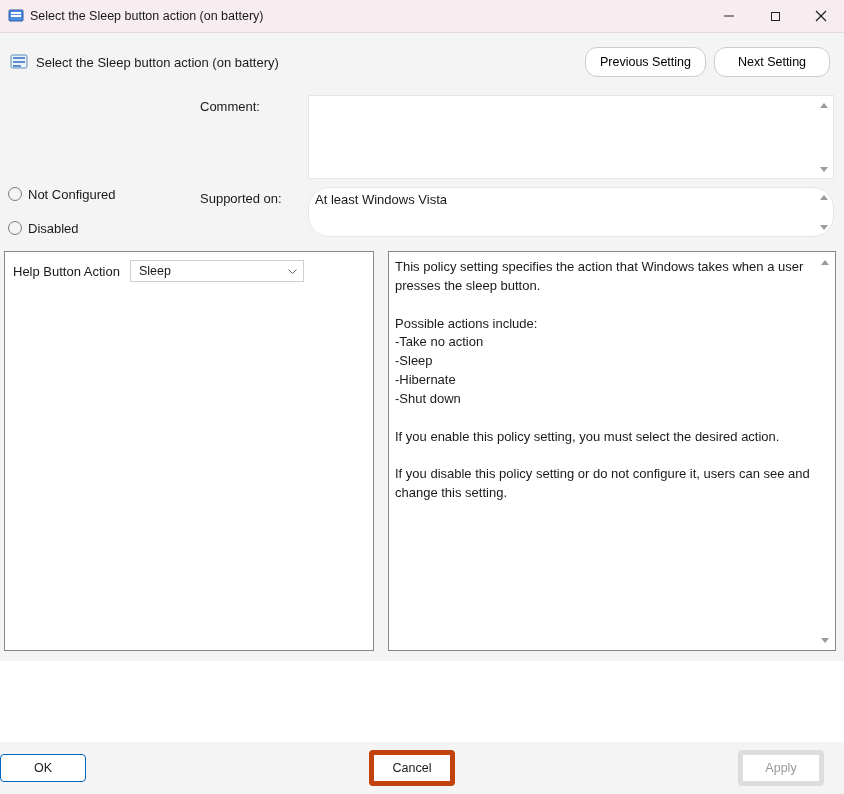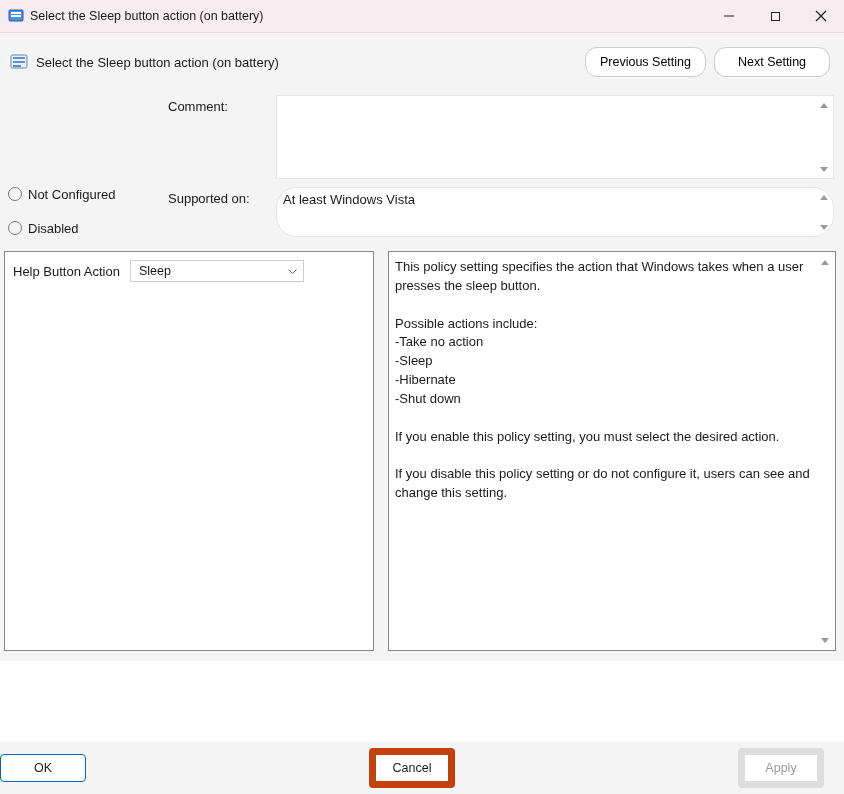--- a/index.html
+++ b/index.html
@@ -115,20 +115,21 @@
     }
     .rg-row {
       display: flex;
       align-items: flex-start;
       margin-bottom: 8px;
     }
     .rg-label {
       width: 108px;
       padding-top: 4px;
       font-size: 13px;
+      margin-left: 32px;
     }
     .multi-box {
       flex: 1;
       position: relative;
       background: #fff;
       border: 1px solid #e6e6e6;
       min-height: 84px;
       padding: 4px 20px 4px 6px;
       font-size: 13px;
     }
@@ -201,21 +202,21 @@
       align-items: center;
       justify-content: space-between;
       gap: 10px;
       padding: 0 20px 0 0;
       background: #f4f4f4;
     }
     .footer .btn {
       width: 86px;
       padding: 6px 0;
       background: #fff;
-      border: 7px solid #c2410c;
+      border: 5px solid #c2410c;
       border-radius: 4px;
       cursor: pointer;
       font-size: 12.5px;
       text-align: center;
     }
     .footer .btn.primary { border: 1.5px solid #0067c0; }
     .footer .btn.disabled { color: #9a9a9a; border-color: #ddd; cursor: default; }
     .tri-up, .tri-down {
       width:0;height:0;border-left:4px solid transparent;border-right:4px solid transparent;
     }

